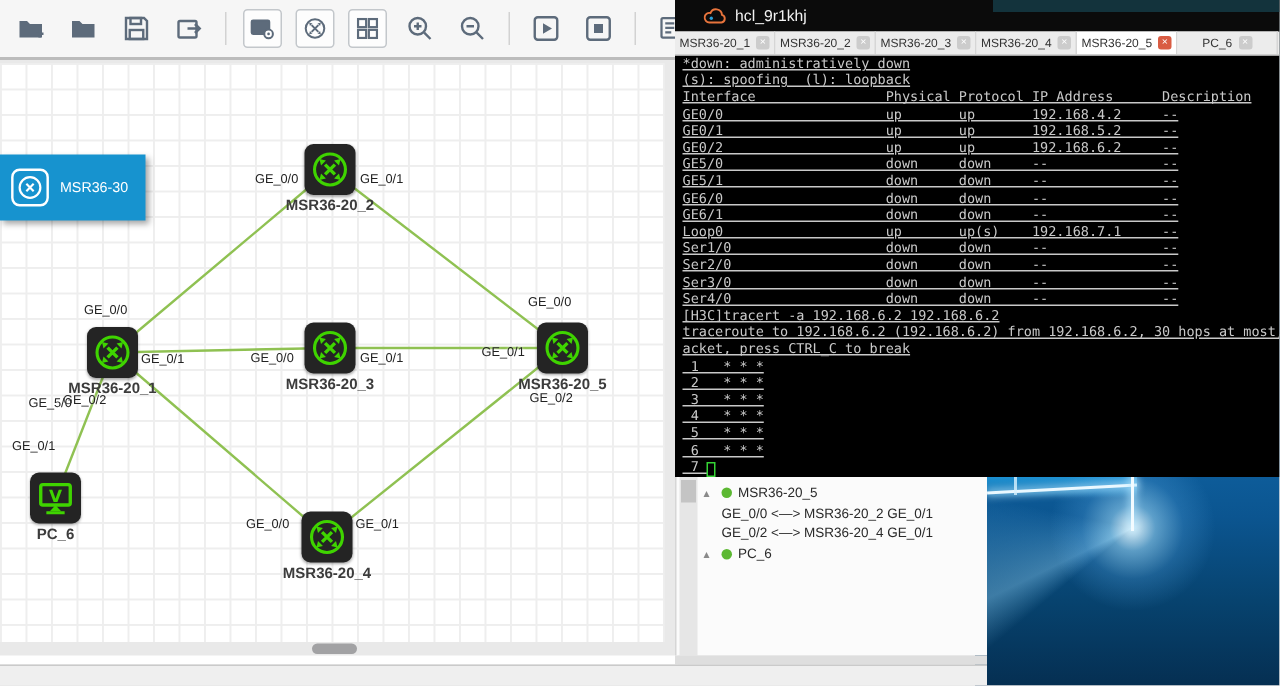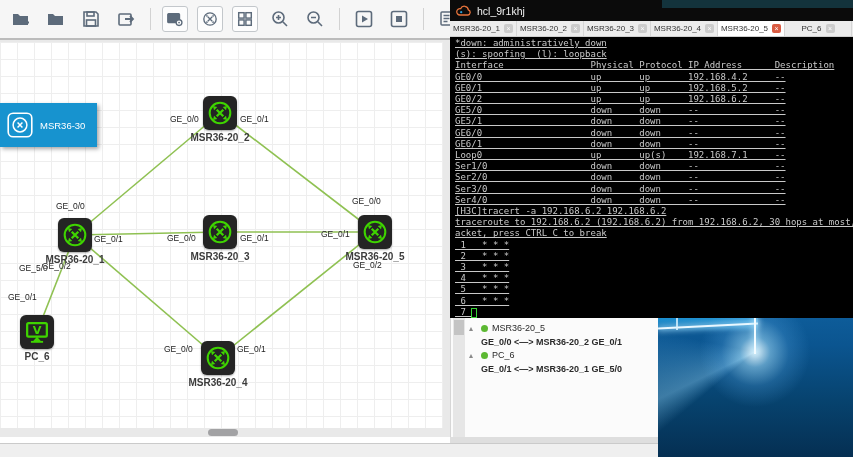--- a/index.html
+++ b/index.html
@@ -52,25 +52,25 @@
 
   
   #summary { position:absolute; left:450px; top:318px; width:208px; height:119px; background:#fbfbfb; border-left:1px solid #d6d6d6; }
   #summary-scroll { position:absolute; left:2px; top:0; width:12px; height:119px; background:#e6e6e6; }
   #summary-thumb { position:absolute; left:1px; top:2px; width:10px; height:15px; background:#c4c4c4; }
   #summary-frame { position:absolute; left:450px; top:437px; width:208px; height:6px; background:#dedede; }
   #tree { position:absolute; left:18px; top:4px; right:2px; font-size:9px; color:#2a2a2a; }
   .tree-group { height:13.5px; line-height:13.5px; display:flex; align-items:center; gap:4px; }
   .tree-arrow { color:#8a8a8a; font-size:8px; width:8px; }
   .tree-dot { width:7px; height:7px; border-radius:50%; display:inline-block; }
-  .tree-link { height:13.5px; line-height:13.5px; padding-left:12px; white-space:nowrap;font-weight:bold; }
+  .tree-link { height:13.5px; line-height:13.5px; padding-left:12px; white-space:nowrap; }
 
   
   #terminal { position:absolute; left:450px; top:0; width:403px; height:318px; background:#000; }
-  #term-title { position:absolute; left:0; top:0; width:403px; height:21px; background:#0b0b0b; display:flex; align-items:center; padding-left:6px; gap:5px;text-align:center; }
+  #term-title { position:absolute; left:0; top:0; width:403px; height:21px; background:#0b0b0b; display:flex; align-items:center; padding-left:19px; gap:5px;text-align:center; }
   #term-title-notch { position:absolute; right:0; top:0; width:191px; height:8px; background:#13333c; }
   #term-title-text { color:#f2f2f2; font-size:10.5px; }
   #tabbar { position:absolute; left:0; top:21px; width:403px; height:16px; background:#ececec; display:flex; border-bottom:1px solid #cfcfcf; }
   .tab { flex:0 0 67px; display:flex; align-items:center; justify-content:center; gap:4px;
     border-right:1px solid #d6d6d6; background:#ececec; font-size:8px; color:#333; }
   .tab.active { background:#ffffff; }
   .tab-close { width:9px; height:9px; border-radius:2px; background:#cccccc; color:#fff; font-size:7px;
     line-height:9px; text-align:center; display:inline-block; }
   .tab.active .tab-close { background:#d95c43; }
   #term-screen { position:absolute; left:0; top:37px; width:403px; height:281px; overflow:hidden; }
@@ -284,26 +284,26 @@
       <div id="summary-scroll">
         <div id="summary-thumb"></div>
       </div>
       <div id="tree">
           <div class="tree-group">
             <span class="tree-arrow">▴</span>
             <span class="tree-dot" style="background: rgb(92, 184, 50);"></span>
             <span class="tree-name">MSR36-20_5</span>
           </div>
           <div class="tree-link">GE_0/0 &lt;—&gt; MSR36-20_2 GE_0/1</div>
+          <div class="tree-link">GE_0/2 &lt;—&gt; MSR36-20_4 GE_0/1</div>
           <div class="tree-group">
             <span class="tree-arrow">▴</span>
             <span class="tree-dot" style="background: rgb(92, 184, 50);"></span>
             <span class="tree-name">PC_6</span>
           </div>
-          <div class="tree-link">GE_0/1 &lt;—&gt; MSR36-20_1 GE_5/0</div>
         </div>
     </div>
     <div id="summary-frame"></div>
     <div id="app-statusbar"></div>
   </div>
 
   <div id="terminal">
     <div id="term-title">
       <svg width="16" height="12" viewBox="0 0 20 14" fill="none">
         <path d="M5 12a4 4 0 1 1 .8-7.9A5 5 0 0 1 15.4 5.6 3.3 3.3 0 0 1 15 12z" stroke="#e8743c" stroke-width="1.6"></path>

